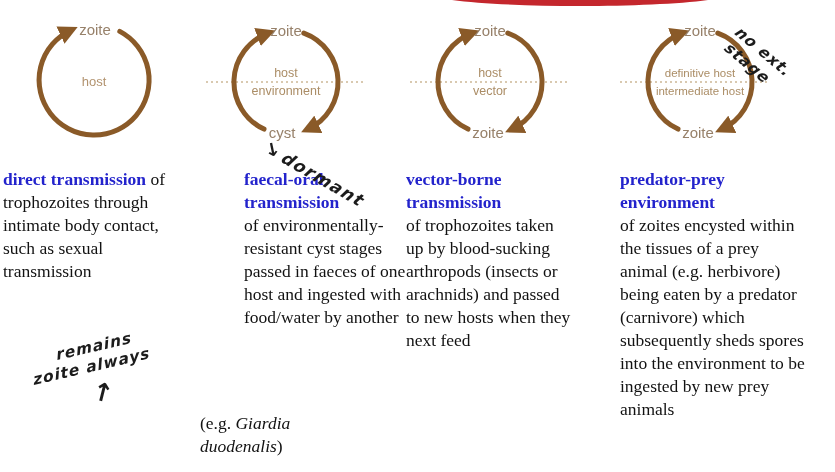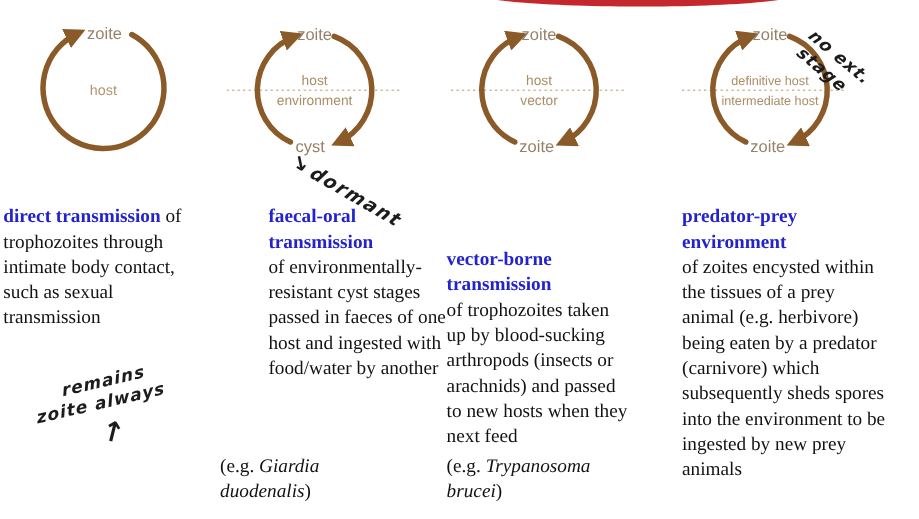--- a/index.html
+++ b/index.html
@@ -13,21 +13,21 @@
   .cycle{position:absolute;}
   .cycle text{font-family:"Liberation Sans", sans-serif;}
   .lbl-stage{font-size:15px;fill:#97816a;}
   .lbl-host{font-size:13px;fill:#b2936f;}
   .lbl-div{font-size:12.5px;fill:#ab8d66;}
   .lbl-div-sm{font-size:11.5px;fill:#ab8d66;}
   .arc{stroke:#8a5a28;stroke-width:5;fill:none;stroke-linecap:round;}
   .dots{stroke:#cdb896;stroke-width:1.4;stroke-dasharray:2 3;}
 
   
-  .col{position:absolute;top:185px;font-family:Liberation Serif, serif;}
+  .col{position:absolute;top:168px;font-family:Liberation Serif, serif;}
   .para{white-space:pre-line;font-size:17.5px;line-height:23px;color:#121212;margin:0;}
   .head{color:#2323cc;font-weight:bold;}
   .example{position:absolute;font-size:17.5px;line-height:23px;color:#121212;margin:0;
            white-space:pre-line;}
   .example i{white-space:pre-line;}
 
   
   .hand{position:absolute;font-family:"DejaVu Sans", sans-serif;color:#1c1c1c;
         font-weight:600;transform-origin:left top;}
   .hw-dormant{left:272px;top:136px;transform:rotate(30deg) skewX(-6deg);
@@ -120,32 +120,30 @@
 transmission</b><span>
 of environmentally-
 resistant cyst stages
 passed in faeces of one
 host and ingested with
 food/water by another</span></p>
   </div>
   <p class="example" style="left:200px;top:412px;"><span>(e.g. </span><i>Giardia
 duodenalis</i><span>)</span></p>
 
-  <div class="col" style="left:406px;width:200px;margin-top:39px;">
+  <div class="col" style="left:406px;width:200px;">
     <p class="para"><b class="head">vector-borne
 transmission</b><span>
 of trophozoites taken
 up by blood-sucking
 arthropods (insects or
 arachnids) and passed
 to new hosts when they
 next feed</span></p>
   </div>
-  <p class="example" style="left:406px;top:412px;"><span>(e.g. </span><i>Trypanosoma
-brucei</i><span>)</span></p>
 
   <div class="col" style="left:620px;width:214px;">
     <p class="para"><b class="head">predator-prey
 environment</b><span>
 of zoites encysted within
 the tissues of a prey
 animal (e.g. herbivore)
 being eaten by a predator
 (carnivore) which
 subsequently sheds spores

